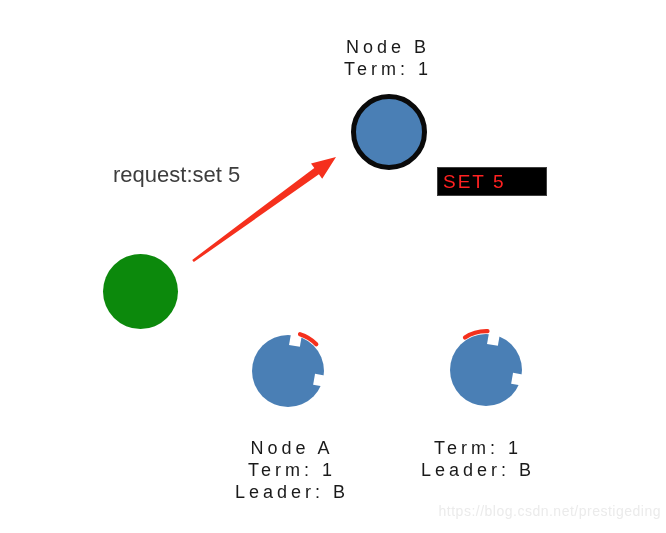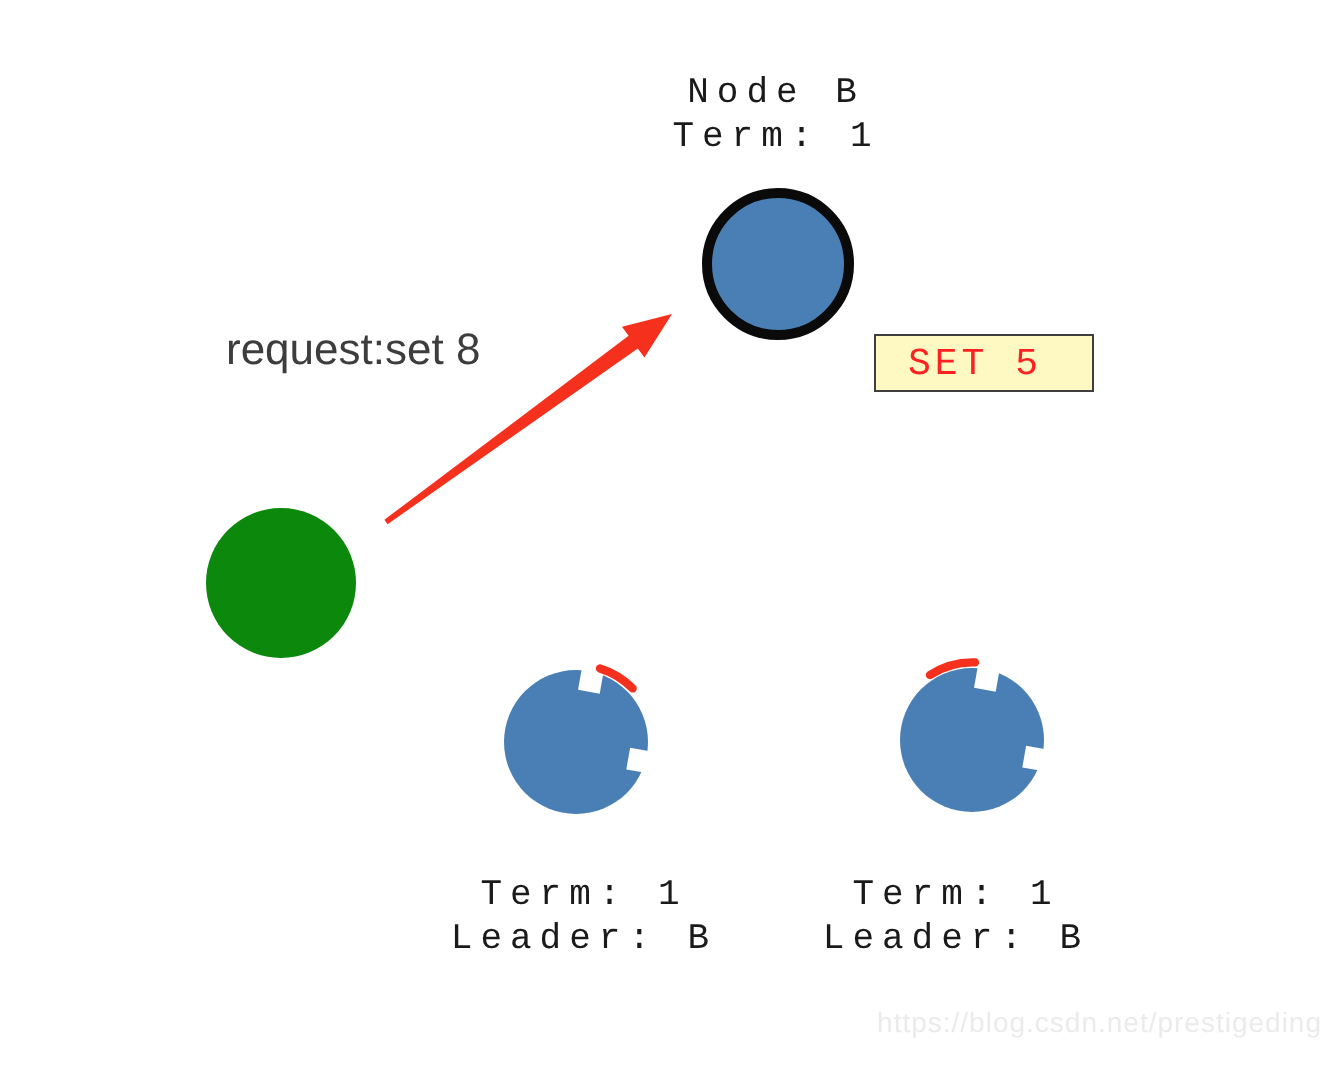--- a/index.html
+++ b/index.html
@@ -13,21 +13,21 @@
     --box-border:#3F3F3F;
     --watermark-gray:#EBEBEB;
   }
   html,body{margin:0;padding:0;background:#fff;}
   .canvas{
     position:relative;
     width:666px;height:533px;
     background:#fff;
     overflow:hidden;
   }
-  .mono{font-family:Liberation Mono, monospace;}
+  .mono{font-family:Liberation Sans, sans-serif;}
   .label{
     position:absolute;
     text-align:center;
     font-size:18px;
     letter-spacing:4px;
     line-height:22px;
     color:var(--label-ink);
     white-space:nowrap;
   }
   .node-b-label{left:278px;top:36px;width:220px;}
@@ -53,23 +53,23 @@
     overflow:visible;
   }
   .node-a-svg{left:248px;top:331px;}
   .node-c-svg{left:446px;top:330px;}
 
   .set-box{
     position:absolute;left:437px;top:167px;
     width:110px;height:29px;
     border:1px solid var(--box-border);
     box-sizing:border-box;
-    background:#fef9c3;
+    background:#000000;
     display:flex;align-items:center;
-    padding-left:16px;
+    padding-left:5px;
   }
   .set-box span{
     font-size:19px;
     letter-spacing:2px;
     color:var(--set-text-red);
   }
   .request-label{
     position:absolute;left:113px;top:162px;
     font-family:"Liberation Sans","DejaVu Sans",sans-serif;
     font-size:22px;
@@ -99,21 +99,21 @@
     <div>Node B</div>
     <div>Term: 1</div>
   </div>
 
   <div class="node-b-circle"></div>
 
   <div class="set-box">
     <span class="mono">SET 5</span>
   </div>
 
-  <div class="request-label">request:set 8</div>
+  <div class="request-label">request:set 5</div>
 
   <div class="client-circle"></div>
 
   <svg class="arrow-layer" viewBox="0 0 666 533" xmlns="http://www.w3.org/2000/svg">
     <polygon points="193.8,262.1 318.9,174.3 322.2,178.8 336,157 311,163.4 314.3,167.9 192.2,259.9" fill="var(--arrow-red)"></polygon>
   </svg>
 
   <svg class="node-svg node-a-svg" viewBox="0 0 80 80" xmlns="http://www.w3.org/2000/svg">
     <circle cx="40" cy="40" r="36" fill="var(--node-blue)"></circle>
     <rect x="42.5" y="-2" width="11" height="17" fill="#ffffff" transform="rotate(10 48 6)"></rect>
@@ -122,20 +122,21 @@
   </svg>
 
   <svg class="node-svg node-c-svg" viewBox="0 0 80 80" xmlns="http://www.w3.org/2000/svg">
     <circle cx="40" cy="40" r="36" fill="var(--node-blue)"></circle>
     <rect x="42.5" y="-2" width="11" height="17" fill="#ffffff" transform="rotate(10 48 6)"></rect>
     <rect x="66" y="44" width="15" height="11" fill="#ffffff" transform="rotate(10 73 49.5)"></rect>
     <path d="M 19 7.5 A 39 39 0 0 1 41.5 1.2" fill="none" stroke="var(--arrow-red)" stroke-width="4.2" stroke-linecap="round"></path>
   </svg>
 
   <div class="mono label node-a-label">
+    <div>Node A</div>
     <div>Term: 1</div>
     <div>Leader: B</div>
   </div>
 
   <div class="mono label node-c-label">
     <div>Term: 1</div>
     <div>Leader: B</div>
   </div>
 
   <div class="watermark">https://blog.csdn.net/prestigeding</div>

